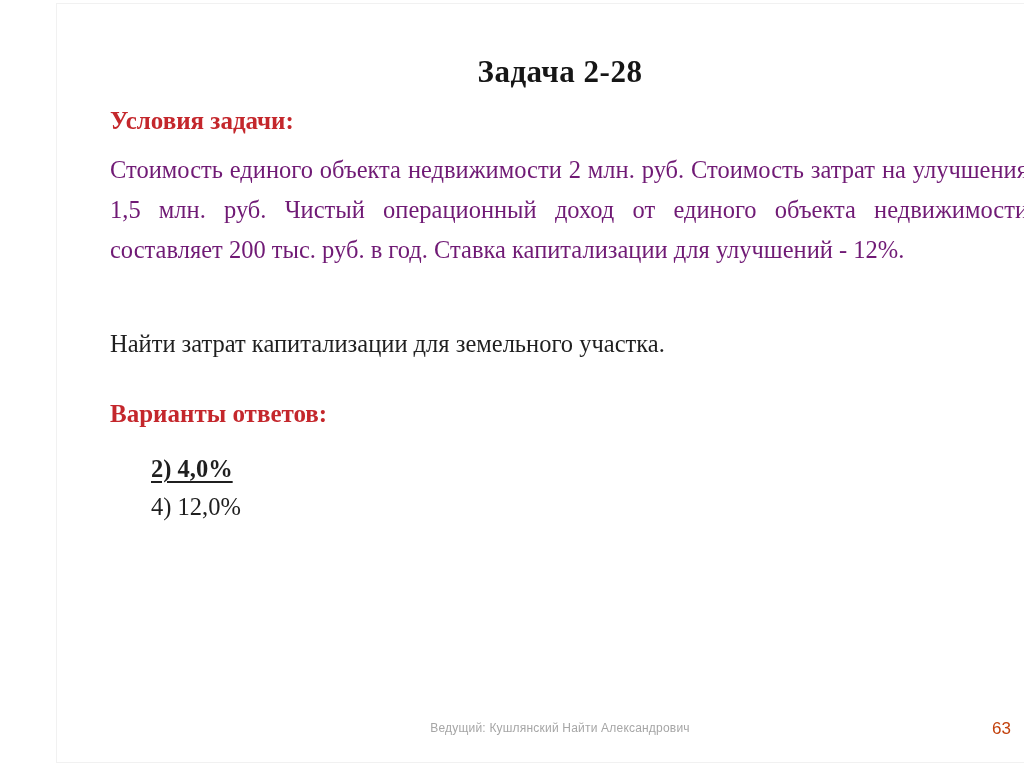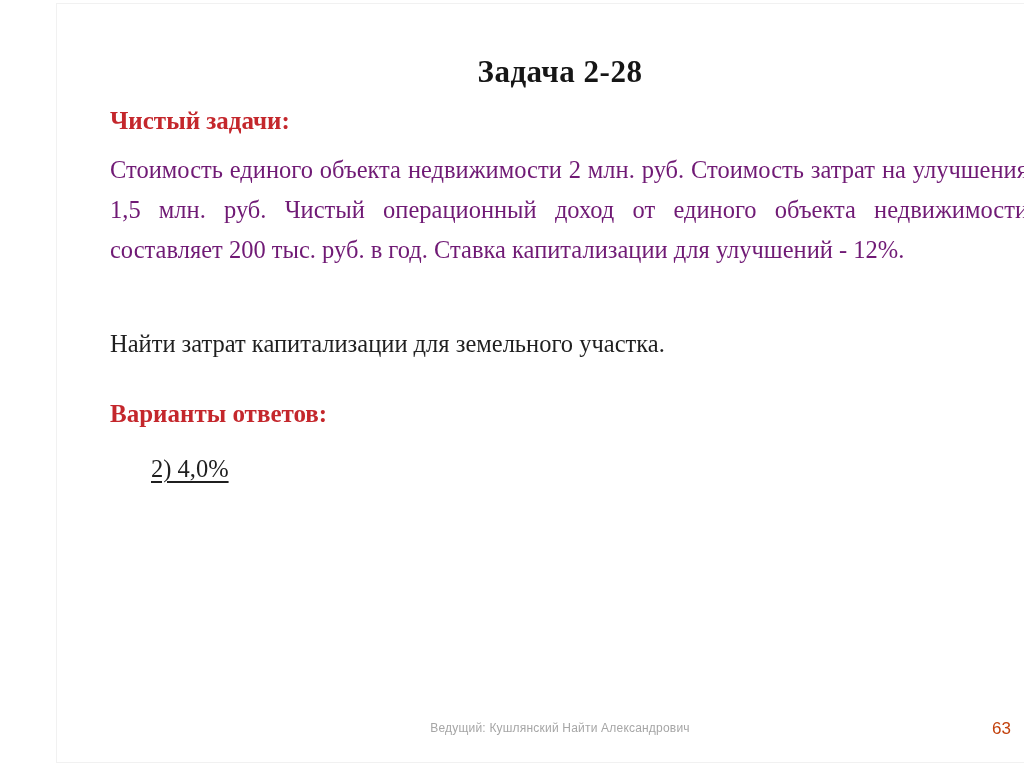--- a/index.html
+++ b/index.html
@@ -65,20 +65,21 @@
     color: #1f1f1f;
   }
   .options li {
     line-height: 38px;
     margin: 0 0 0 0;
   }
   .options li.underlined span {
     text-decoration: underline;
     text-decoration-thickness: 2px;
     text-underline-offset: 4px;
+    font-weight: bold;
   }
   .footer-presenter {
     position: absolute;
     left: 0; top: 721px;
     width: 100%;
     text-align: center;
     font-family: "Liberation Sans", sans-serif;
     font-size: 12px;
     color: #a6a6a6;
     letter-spacing: 0.2px;
@@ -92,30 +93,33 @@
   }
 </style>
 </head>
 <body>
 
 <div class="slide">
   <div class="frame"></div>
 
   <div class="title">Задача 2-28</div>
 
-  <div class="heading-red heading-conditions">Чистый задачи:</div>
+  <div class="heading-red heading-conditions">Условия задачи:</div>
 
   <div class="problem-text">Стоимость единого объекта недвижимости 2 млн. руб. Стоимость затрат на улучшения 1,5 млн. руб. Чистый операционный доход от единого объекта недвижимости составляет 200 тыс. руб. в год. Ставка капитализации для улучшений - 12%.</div>
 
   <div class="task-text">Найти затрат капитализации для земельного участка.</div>
 
   <div class="heading-red heading-answers">Варианты ответов:</div>
 
   <ul class="options">
     <li class="underlined">
       <span>2) 4,0%</span>
     </li>
+    <li>
+      <span>4) 12,0%</span>
+    </li>
   </ul>
 
   <div class="footer-presenter">Ведущий: Кушлянский Найти Александрович</div>
 
   <div class="page-number">63</div>
 </div>
 
 </body></html>

